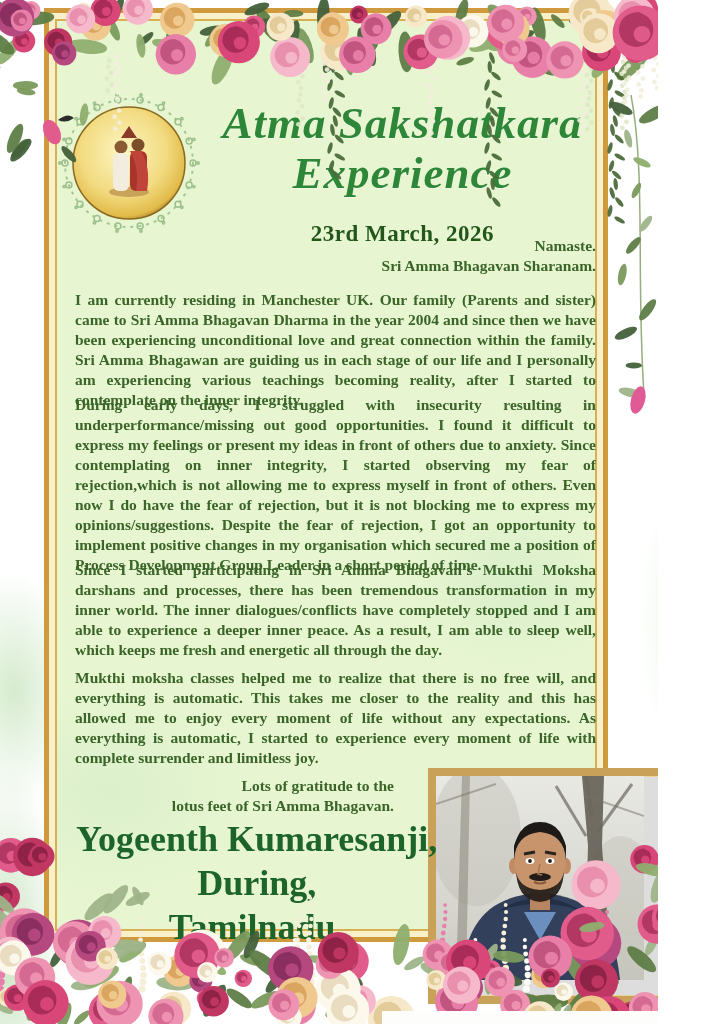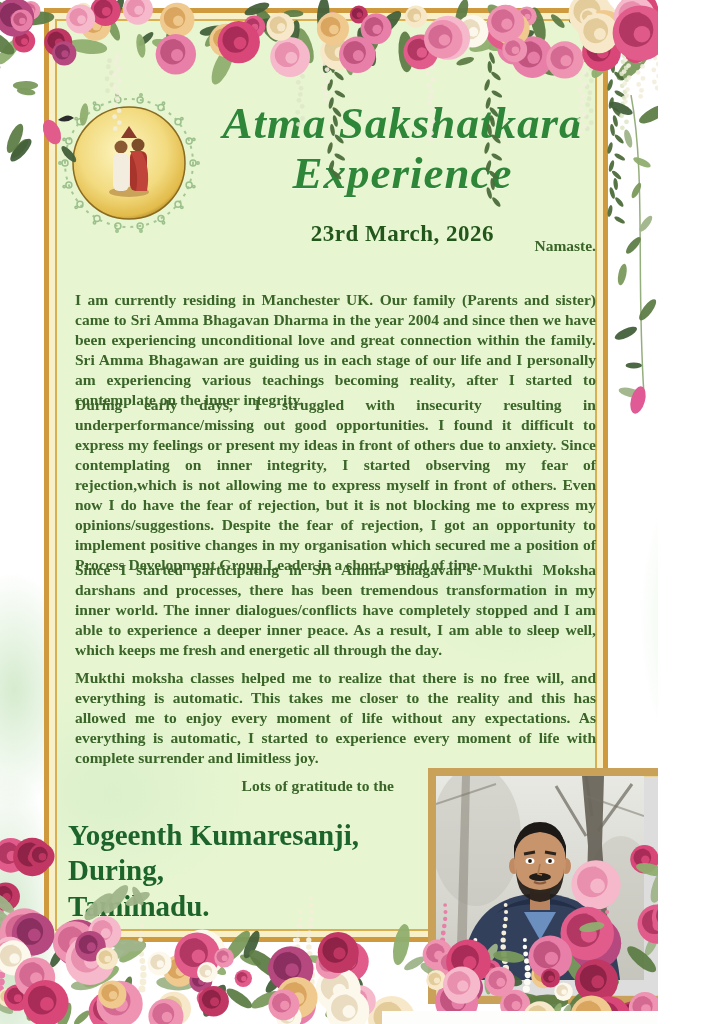--- a/index.html
+++ b/index.html
@@ -24,22 +24,22 @@
   .logo{position:absolute; left:58px; top:92px; width:142px; height:142px; z-index:5;}
   .title-block{position:absolute; left:205px; right:58px; top:98px; text-align:center; z-index:5;}
   .title-line{font-style:italic; font-weight:bold; font-size:45px; line-height:1.12;
     color:#2e8639; letter-spacing:1px; text-shadow:0 1px 0 rgba(255,255,255,.4);}
   .date-line{margin-top:22px; font-weight:bold; font-size:23px; color:#23561b; letter-spacing:.5px;}
   .letter{position:absolute; left:64px; right:62px; top:0; z-index:5; color:#3a6428;}
   .sal, .para, .grat{font-weight:bold; font-size:15.5px; line-height:20px; text-align:right;}
   .para{position:absolute; left:11px; right:0; text-align:justify;}
   .sal{position:absolute; left:0; right:0; top:236px;}
   .grat{position:absolute; left:0; top:776px; width:330px;}
-  .sig{position:absolute; left:4px; top:818px; font-weight:bold; font-size:29px; line-height:1.22;
-    color:#1d642b; z-index:5;}
+  .sig{position:absolute; left:12px; top:818px; font-weight:bold; font-size:36px; line-height:1.22;
+    color:#1d642b; z-index:5;text-align:center;}
   .photo-frame{position:absolute; left:428px; top:768px; width:224px; height:220px;
     border:8px solid #c9a158; box-shadow:0 0 0 1px #e8d49a inset; background:#ddd; z-index:3;}
   .photo-frame svg{display:block;}
   .band-top{position:absolute; left:0; top:0; width:726px; height:245px; z-index:6; pointer-events:none;}
   .band-bottom{position:absolute; left:0; bottom:0; width:726px; height:200px; z-index:7; pointer-events:none;}
   .sprig-tl{position:absolute; left:0; top:80px; width:135px; height:115px; z-index:6;}
   .vine-tr{position:absolute; right:0; top:95px; width:82px; height:390px; z-index:6;}
   .bottom-strip{position:absolute; left:382px; bottom:0; width:320px; height:13px; background:#fdfdfb; z-index:8;}
 </style>
 </head>
@@ -114,29 +114,31 @@
 
   <div class="title-block">
     <div class="title-line">Atma Sakshatkara</div>
     <div class="title-line">Experience</div>
     <div class="date-line">23rd March, 2026</div>
   </div>
 
   <div class="letter" id="letter-body">
     <div class="sal">
       <div>Namaste.</div>
+      <div>Sri Amma Bhagavan Sharanam.</div>
     </div>
     <div id="paras">
         <div class="para" style="top: 290px;">I am currently residing in Manchester UK. Our family (Parents and sister) came to Sri Amma Bhagavan Dharma in the year 2004 and since then we have been experiencing unconditional love and great connection within the family. Sri Amma Bhagawan are guiding us in each stage of our life and I personally am experiencing various teachings becoming reality, after I started to contemplate on the inner integrity.</div>
         <div class="para" style="top: 395px;">During early days, I struggled with insecurity resulting in underperformance/missing out good opportunities. I found it difficult to express my feelings or present my ideas in front of others due to anxiety. Since contemplating on inner integrity, I started observing my fear of rejection,which is not allowing me to express myself in front of others. Even now I do have the fear of rejection, but it is not blocking me to express my opinions/suggestions. Despite the fear of rejection, I got an opportunity to implement positive changes in my organisation which secured me a position of Process Development Group Leader in a short period of time.</div>
         <div class="para" style="top: 560px;">Since I started participating in Sri Amma Bhagavan’s Mukthi Moksha darshans and processes, there has been tremendous transformation in my inner world. The inner dialogues/conflicts have completely stopped and I am able to experience a deeper inner peace. As a result, I am able to sleep well, which keeps me fresh and energetic all through the day.</div>
         <div class="para" style="top: 668px;">Mukthi moksha classes helped me to realize that there is no free will, and everything is automatic. This takes me closer to the reality and this has allowed me to enjoy every moment of life without any expectations. As everything is automatic, I started to experience every moment of life with complete surrender and limitless joy.</div>
       </div>
     <div class="grat">
       <div>Lots of gratitude to the</div>
+      <div>lotus feet of Sri Amma Bhagavan.</div>
     </div>
     <div class="sig">
       <div>Yogeenth Kumaresanji,</div>
       <div>During,</div>
       <div>Tamilnadu.</div>
     </div>
   </div>
 
   <div class="photo-frame">
     <svg width="208" height="204" viewBox="0 0 208 204">

